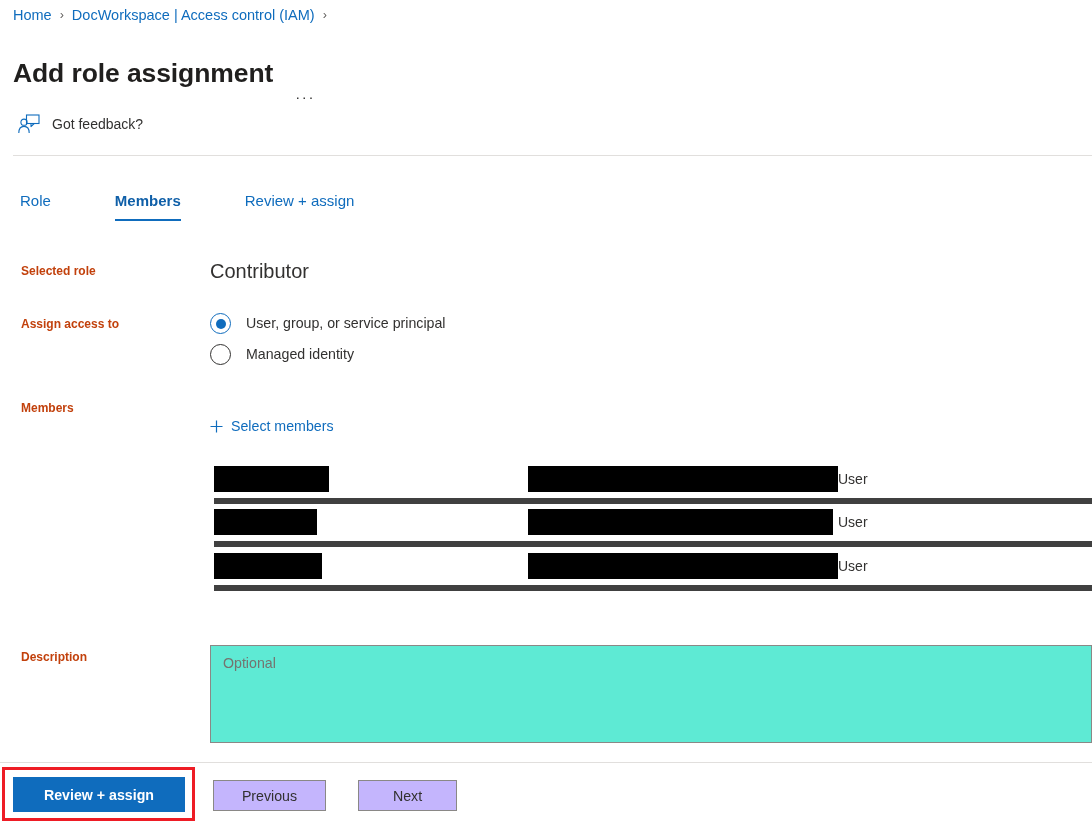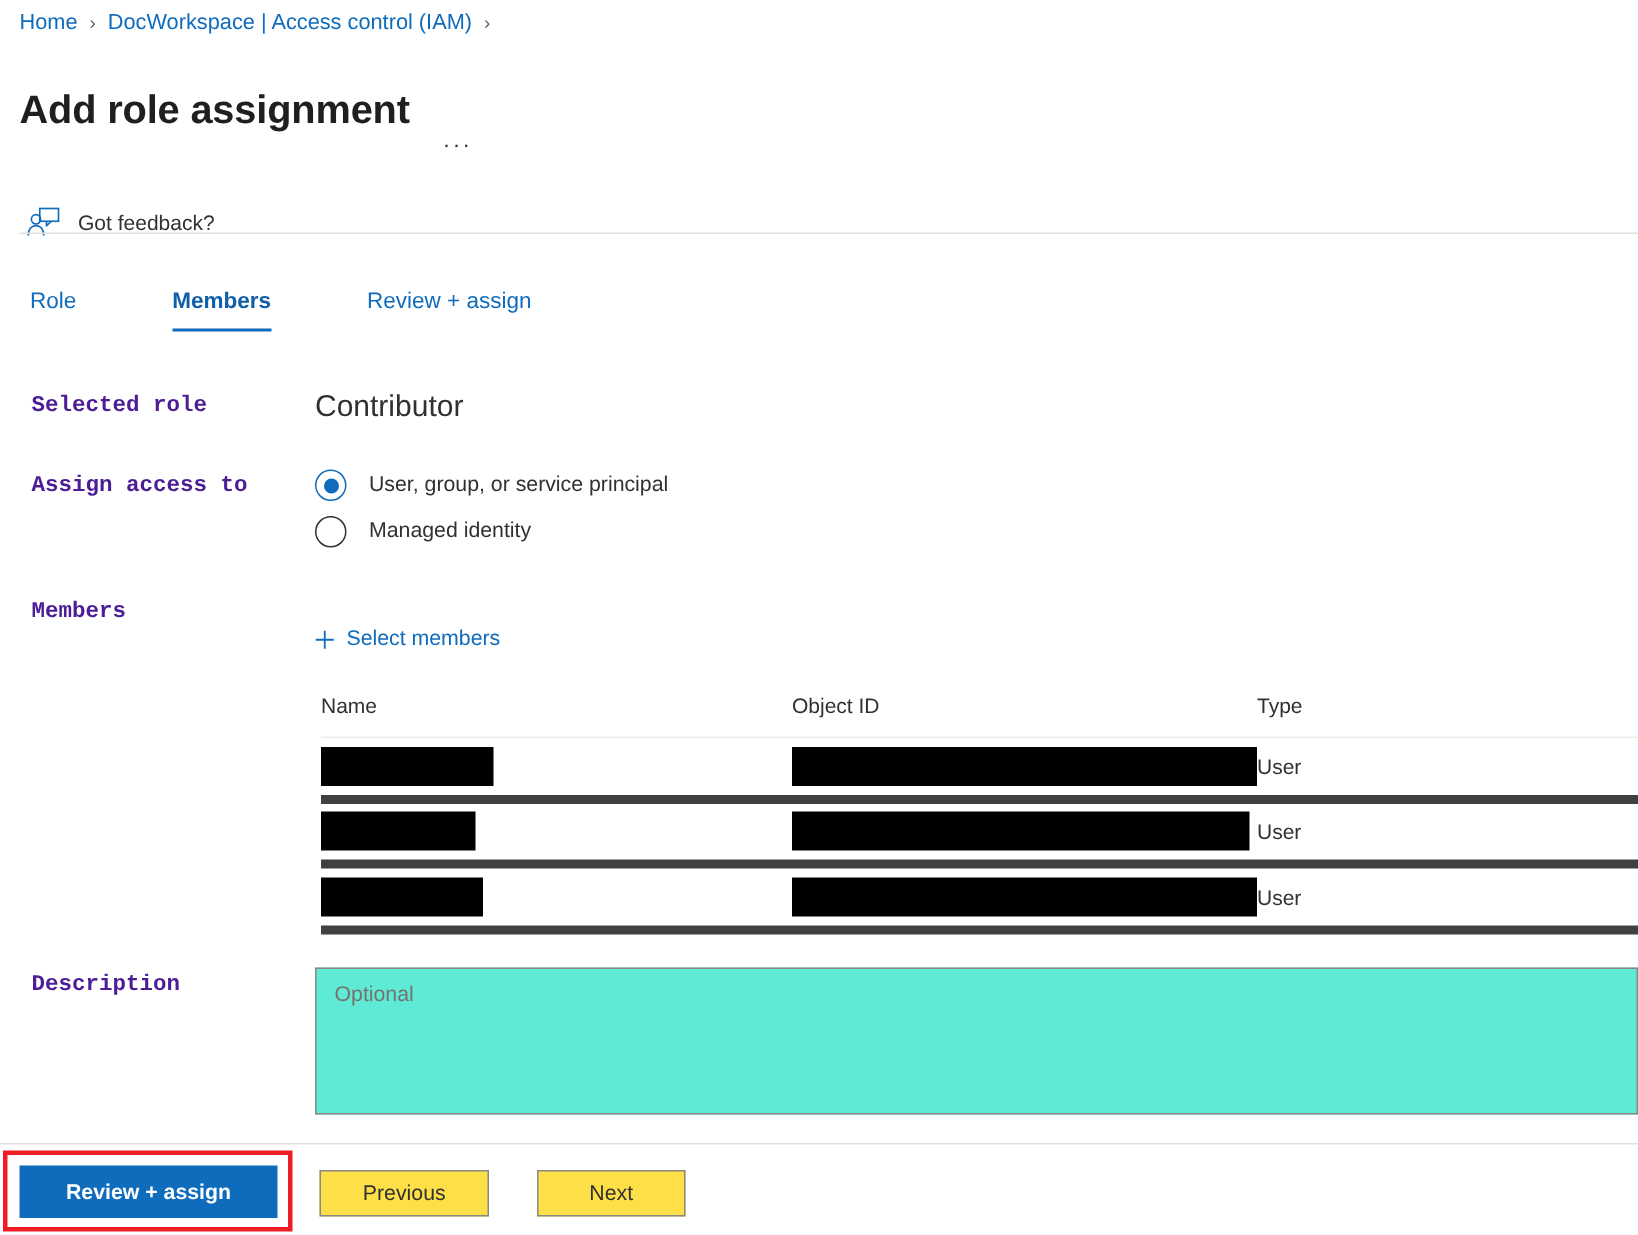--- a/index.html
+++ b/index.html
@@ -34,21 +34,21 @@
     font-size: 26.5px; font-weight: 600; color: #201f1e;
     letter-spacing: -0.1px; line-height: 34px;
   }
   .title-ellipsis {
     margin-left: 22px; color: #323130; font-size: 15px;
     letter-spacing: 1.6px; position: relative; top: -3px;
   }
 
   
   .feedback {
-    position: absolute; left: 18px; top: 136px;
+    position: absolute; left: 18px; top: 112px;
     display: flex; align-items: center; height: 24px;
   }
   .feedback-icon { width: 22px; height: 20px; display:block; }
   .feedback-label {
     margin-left: 12px; font-size: 14px; color: #323130; line-height: 20px;
   }
   .divider-top {
     position: absolute; left: 13px; top: 155px;
     width: 1079px; height: 1px; background: #e1dfdd;
   }
@@ -65,21 +65,21 @@
   .tab + .tab { margin-left: 28px; }
   .tab.active { font-weight: 700; color: #0f5fa8; }
   .tab.active::after {
     content: ""; position: absolute; left: 0; right: 0; bottom: 0;
     height: 2px; background: #0f6cbd;
   }
 
   
   .field-label {
     position: absolute; left: 21px;
-    font-size: 15px; font-weight: 700; color: #4c1d95; line-height: 20px; font-family: Liberation Mono, monospace;
+    font-size: 12px; font-weight: 700; color: #c2410c; line-height: 20px;
   }
   .lbl-role { top: 261px; }
   .lbl-access { top: 314px; }
   .lbl-members { top: 398px; }
   .lbl-desc { top: 647px; }
 
   .role-value {
     position: absolute; left: 210px; top: 261px;
     font-size: 20px; color: #323130; line-height: 20px;
   }
@@ -151,21 +151,21 @@
     display: flex; align-items: center; justify-content: center;
   }
   .red-highlight {
     position: absolute; left: 2px; top: 767px;
     width: 193px; height: 54px;
     border: 3px solid #ee1c25; background: transparent;
     pointer-events: none;
   }
   .btn-secondary {
     position: absolute; top: 780px; height: 31px;
-    background: #fde047; color: #323130;
+    background: #c4b5fd; color: #323130;
     border: 1px solid #8a8886;
     font-family: "Liberation Sans", sans-serif;
     font-size: 14.2px;
     display: flex; align-items: center; justify-content: center;
   }
   .btn-prev { left: 213px; width: 113px; }
   .btn-next { left: 358px; width: 99px; }
 </style>
 </head>
 <body>
@@ -222,25 +222,20 @@
   <div class="select-members">
     <span>
       <svg class="plus-icon" viewBox="0 0 13 13" xmlns="http://www.w3.org/2000/svg">
         <path d="M6.5 0.5 V12.5 M0.5 6.5 H12.5" stroke="#0f6cbd" stroke-width="1.2"></path>
       </svg>
     </span>
     <span>Select members</span>
   </div>
 
   <div class="table">
-    <div class="thead">
-      <div class="th col-name">Name</div>
-      <div class="th col-oid">Object ID</div>
-      <div class="th col-type">Type</div>
-    </div>
 
     <div class="trow">
       <div class="col-name">
         <span class="redact" style="width:115px"></span>
       </div>
       <div class="col-oid">
         <span class="redact" style="width:310px"></span>
       </div>
       <div class="col-type cell-type">User</div>
     </div>

